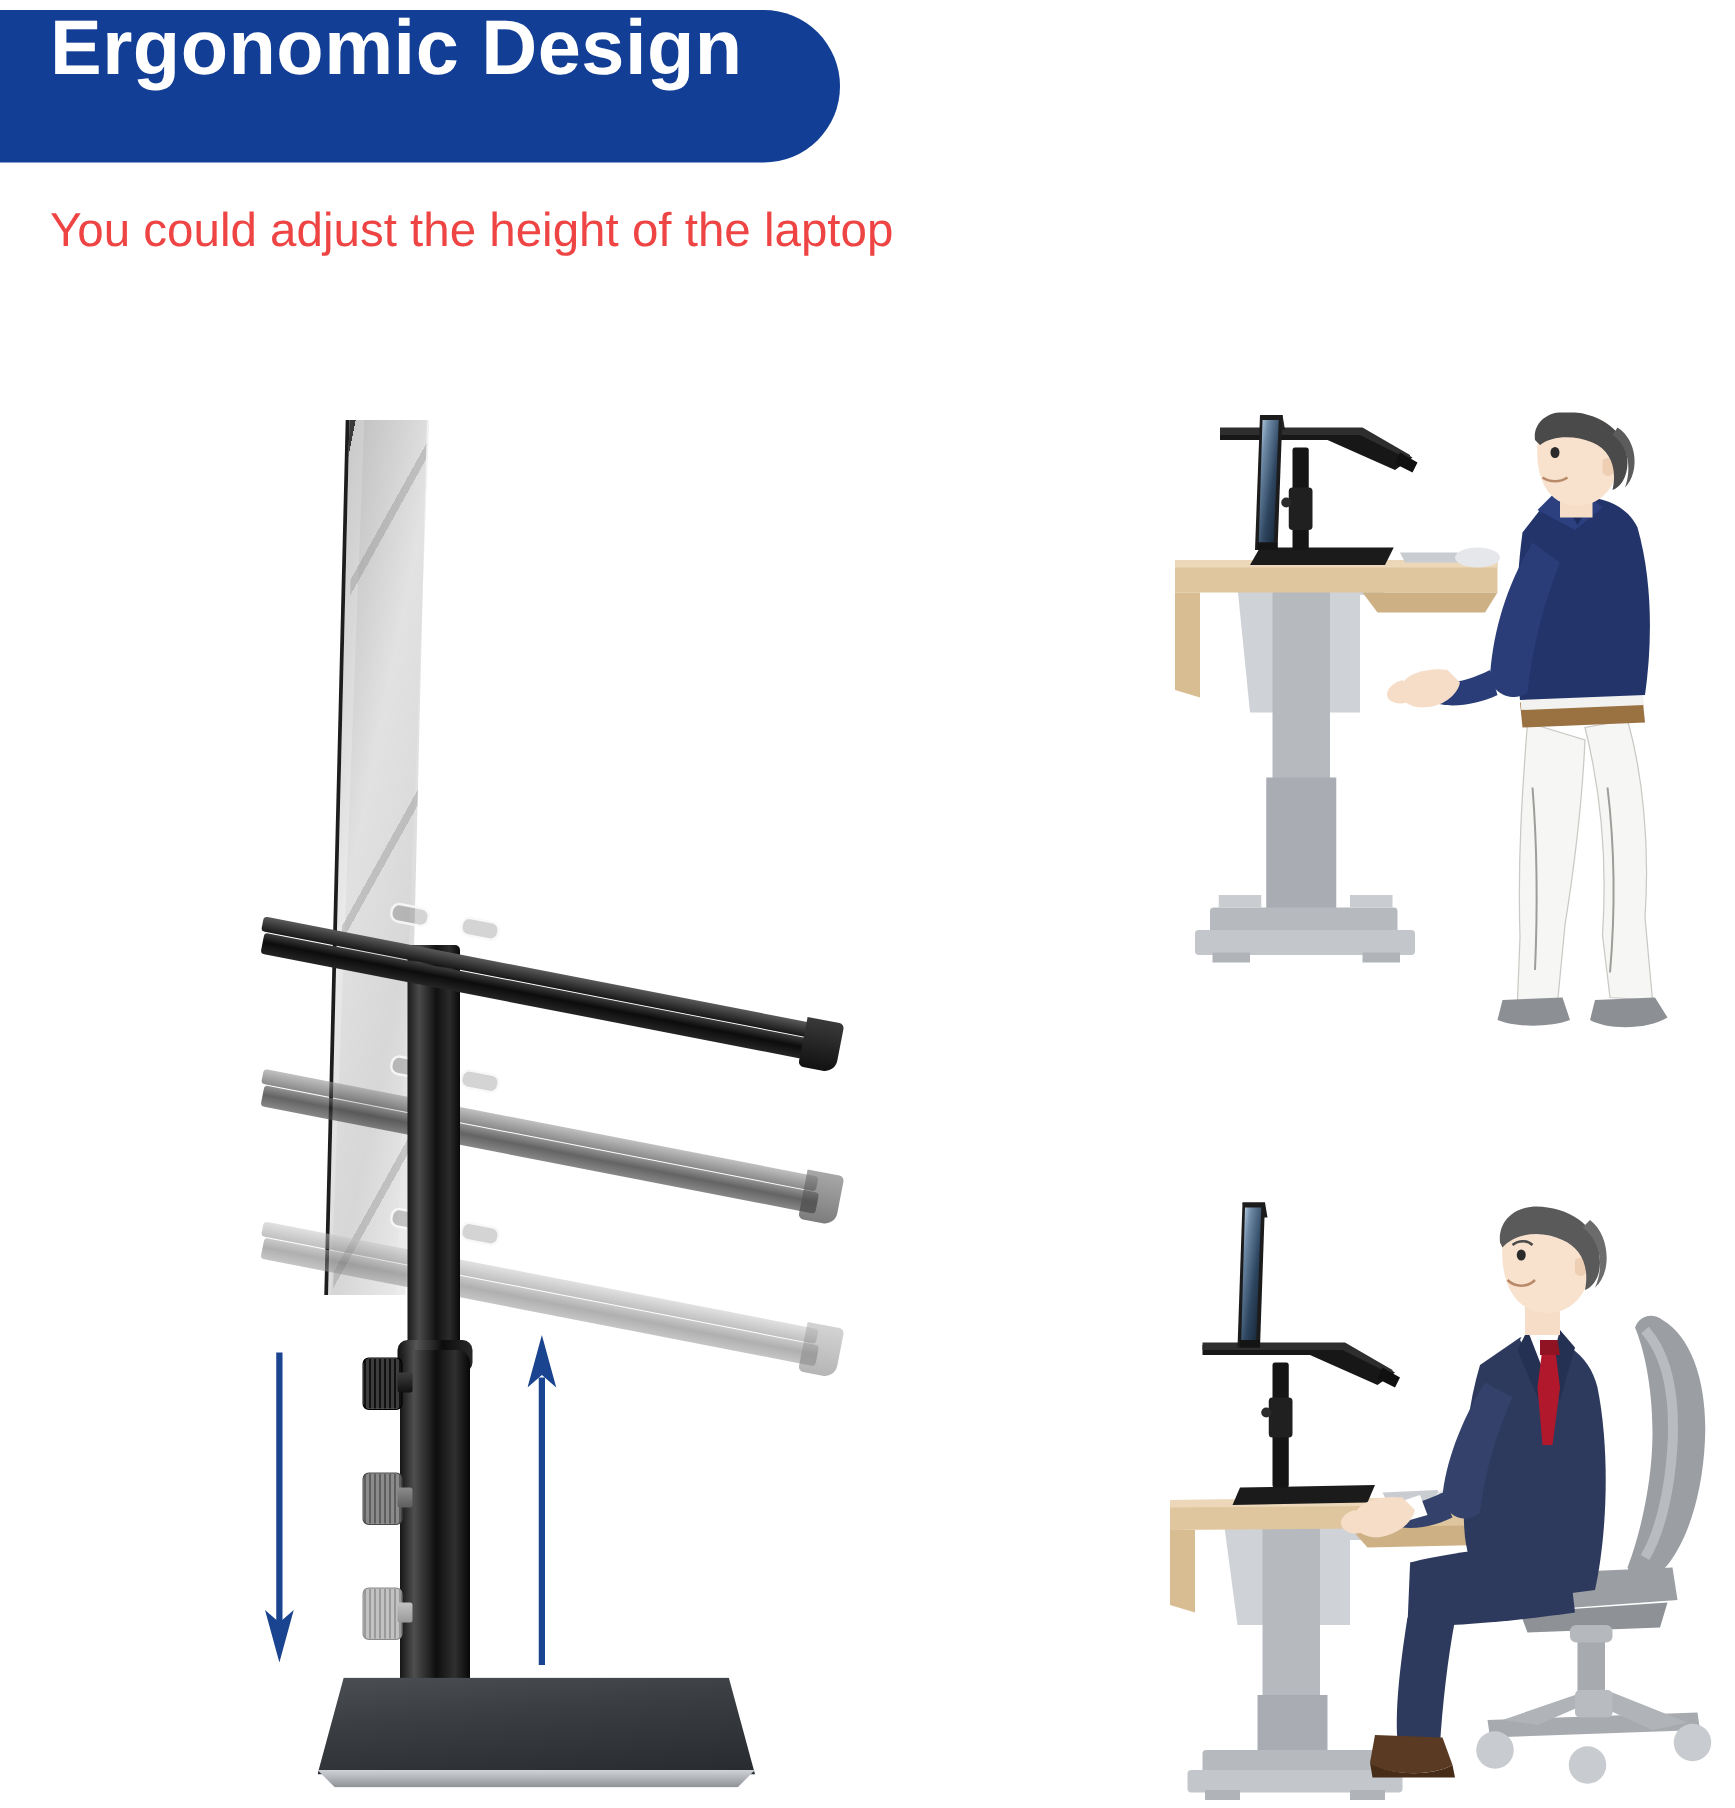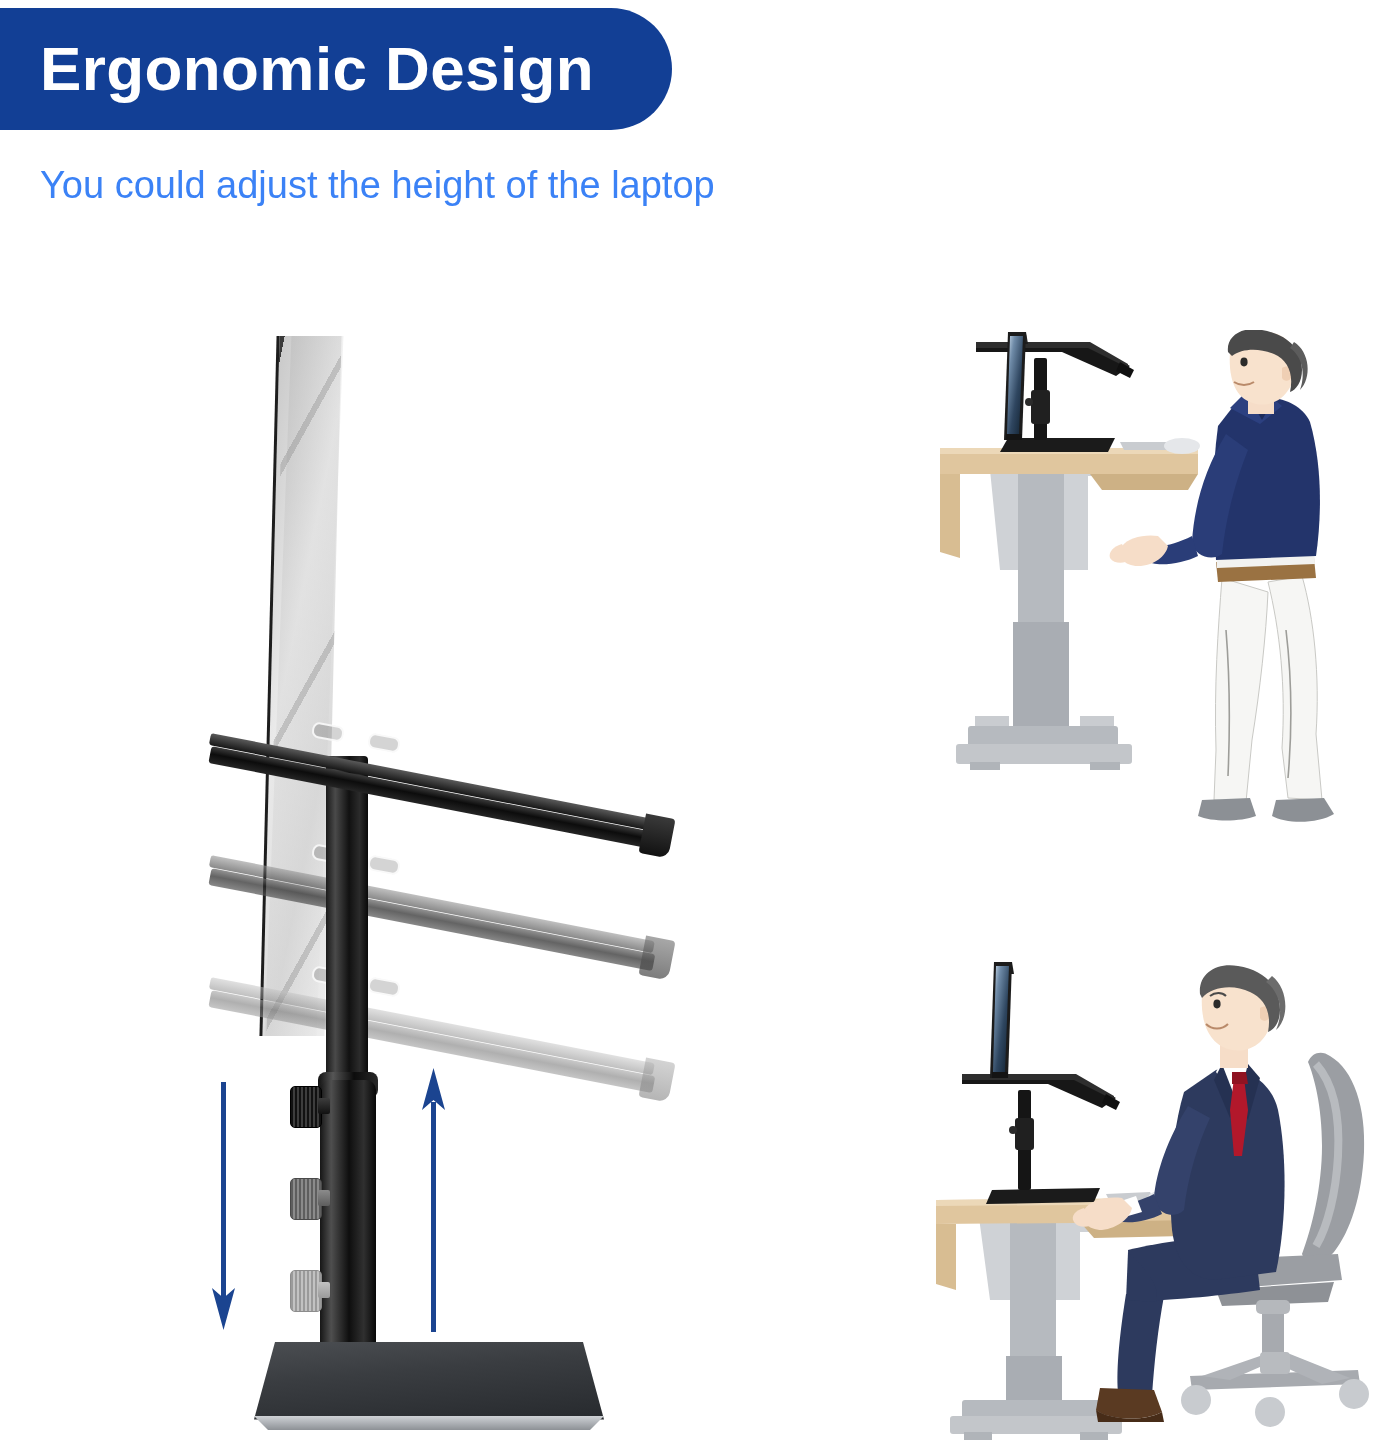--- a/index.html
+++ b/index.html
@@ -7,29 +7,29 @@
     width:1388px;height:1446px;position:relative;overflow:hidden;
     font-family:"Liberation Sans","DejaVu Sans",sans-serif;
     background:#ffffff;
   }
   .stage{position:absolute;left:0;top:0;width:1388px;height:1446px;}
 
   
   .title-badge{
     position:absolute;left:0;top:8px;width:672px;height:122px;
     background:#123f95;border-radius:0 62px 62px 0;
-    display:flex;align-items:center;
+    display:flex;
   }
   .title-text{
     color:#ffffff;font-size:62px;font-weight:bold;letter-spacing:.4px;
     margin-left:40px;line-height:1;white-space:nowrap;
   }
   .subtitle{
     position:absolute;left:40px;top:158px;width:1300px;
-    color:#3b82f6;font-size:38px;line-height:1.45;font-weight:400;
+    color:#ef4444;font-size:38px;line-height:1.45;font-weight:400;
   }
   .subtitle div{white-space:nowrap;}
 
   
   .product{position:absolute;left:150px;top:320px;width:620px;height:1126px;}
 
   
   .screen-lid{
     position:absolute;left:118px;top:16px;width:62px;height:700px;
     background:linear-gradient(100deg,#3a3a3a 0 5px,

